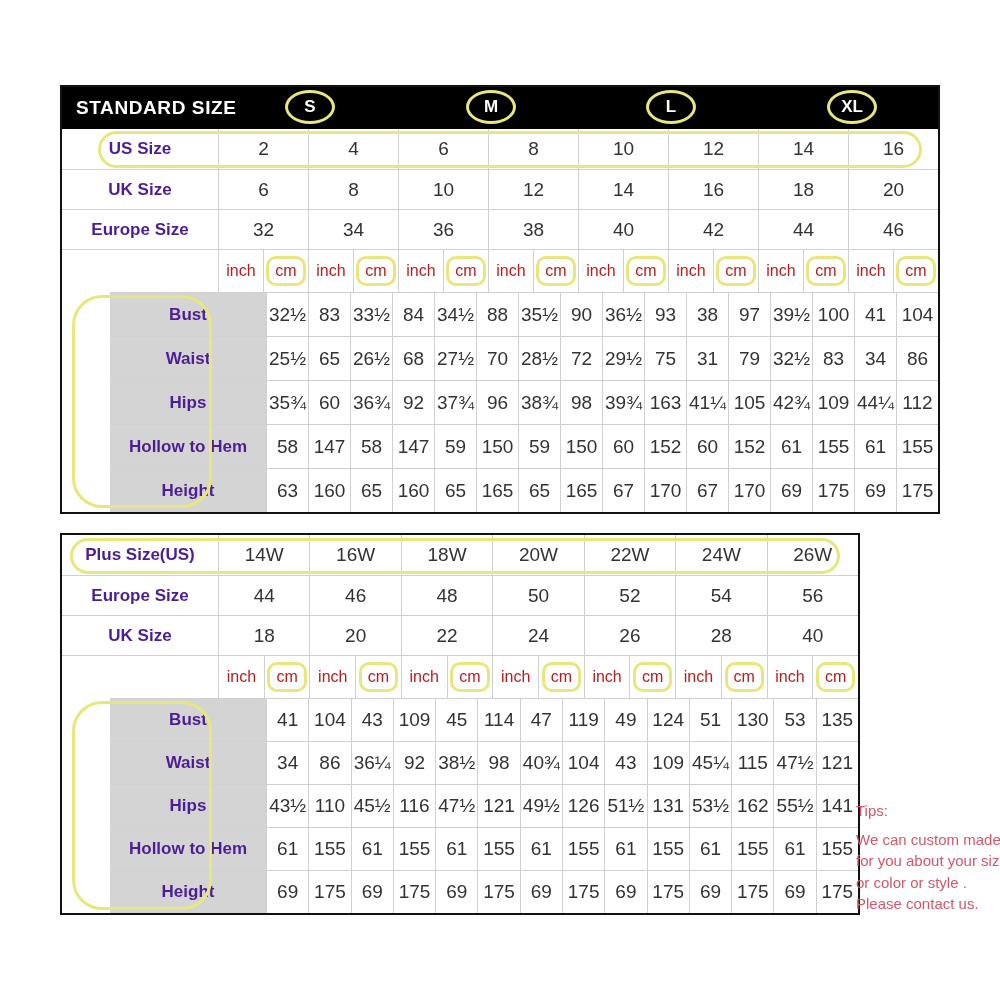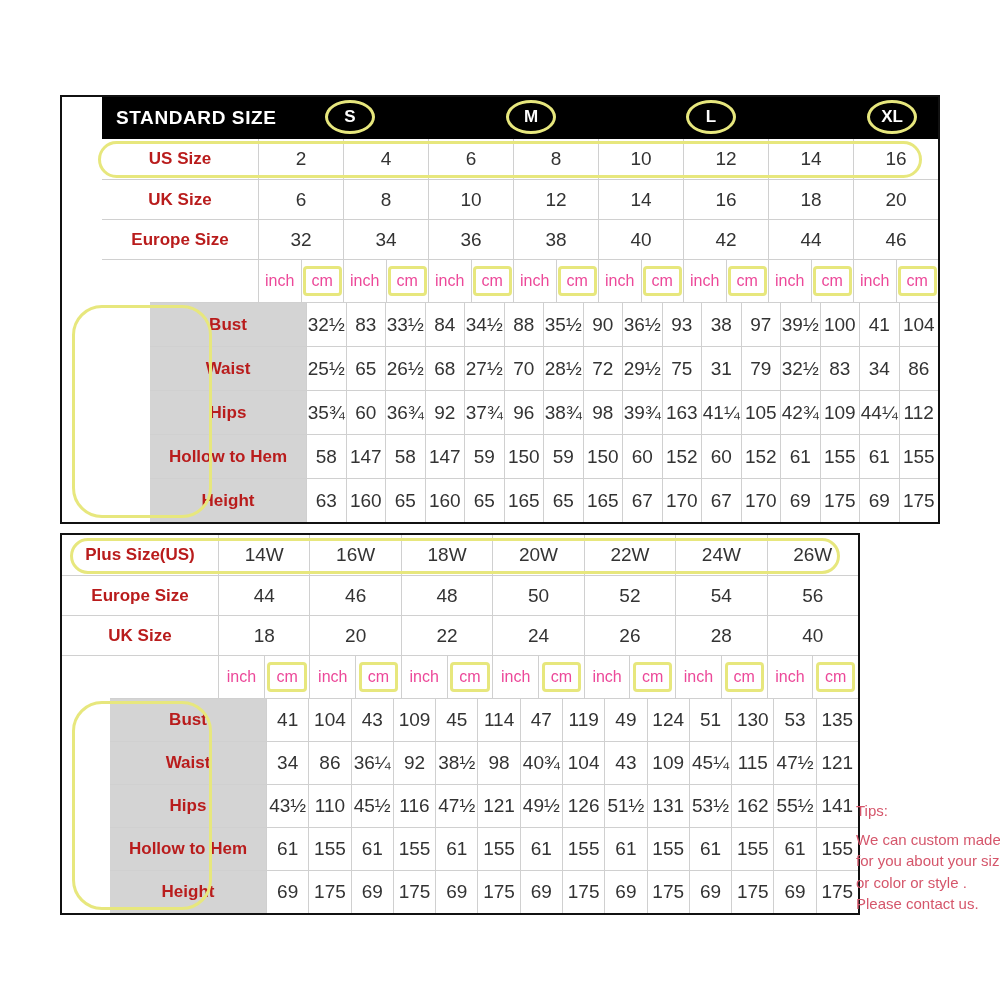--- a/index.html
+++ b/index.html
@@ -3,45 +3,45 @@
 <meta charset="utf-8">
 <style>
   * { box-sizing: border-box; }
   html,body { margin:0; padding:0; }
   body {
     width:1000px; height:1000px; background:#fff; position:relative;
     font-family:"Liberation Sans", sans-serif;
     --hl:#e7e77d; --tips:#d5566b; --grid:#d0d0d0; --labelbg:#d4d4d4;
   }
   .tbl { position:absolute; border:2px solid #111; background:#fff; }
-  .standard { left:60px; top:95px; width:880px;padding-left:40px; --n:8; }
+  .standard { left:60px; top:85px; width:880px; --n:8; }
   .plus { left:60px; top:533px; width:800px; --n:7; }
 
   .hdr { height:42px; background:#000; position:relative; display:flex; align-items:center; }
   .hdr-title { color:#fff; font-weight:bold; font-size:19px; padding-left:14px; letter-spacing:.6px; }
   .badge { position:absolute; top:3px; width:50px; height:34px; border:3px solid var(--hl);
            border-radius:50%; display:flex; align-items:center; justify-content:center;
            color:#fff; font-weight:bold; font-size:17px; }
   .b0{left:223px} .b1{left:404px} .b2{left:584px} .b3{left:765px}
 
   .row { display:grid; }
   .size-row { grid-template-columns:156px repeat(var(--n),1fr); height:40px; }
   .unit-row { grid-template-columns:156px repeat(calc(var(--n)*2),1fr); height:43px; }
   .meas-row { grid-template-columns:156px repeat(calc(var(--n)*2),1fr); height:44px;margin-left:48px; }
   .plus .meas-row { height:43px; }
 
   .cell { display:flex; align-items:center; justify-content:center;
           font-size:19px; color:#333; overflow:hidden; }
-  .cell.label { font-weight:bold; color:#b91c1c; font-size:17px; }
+  .cell.label { font-weight:bold; color:#4c1d95; font-size:17px; }
   .cell.gray { background:var(--labelbg); }
-  .cell.unit { font-size:16px; color:#ec4899; }
+  .cell.unit { font-size:16px; color:#b91c1c; }
   .row + .row .cell { border-top:1px solid var(--grid); }
   .cell + .cell { border-left:1px solid var(--grid); }
 
-  .cm-badge { border:3px solid var(--hl); border-radius:4px; padding:0 6px; line-height:24px; }
+  .cm-badge { border:3px solid var(--hl); border-radius:10px; padding:0 6px; line-height:24px; }
 
   .ring { position:absolute; border:3px solid var(--hl); pointer-events:none; }
   .standard .us-ring { left:36px; top:44px; width:824px; height:37px; border-radius:19px; }
   .standard .label-ring { left:10px; top:208px; width:140px; height:213px; border-radius:30px; }
   .plus .plus-ring { left:8px; top:3px; width:770px; height:36px; border-radius:18px; }
   .plus .label-ring { left:10px; top:166px; width:140px; height:209px; border-radius:30px; }
 
   .tips { position:absolute; left:856px; top:800px; color:var(--tips);
           font-size:15px; line-height:21.5px; white-space:nowrap; }
   .tips-title { margin-bottom:7px; }

